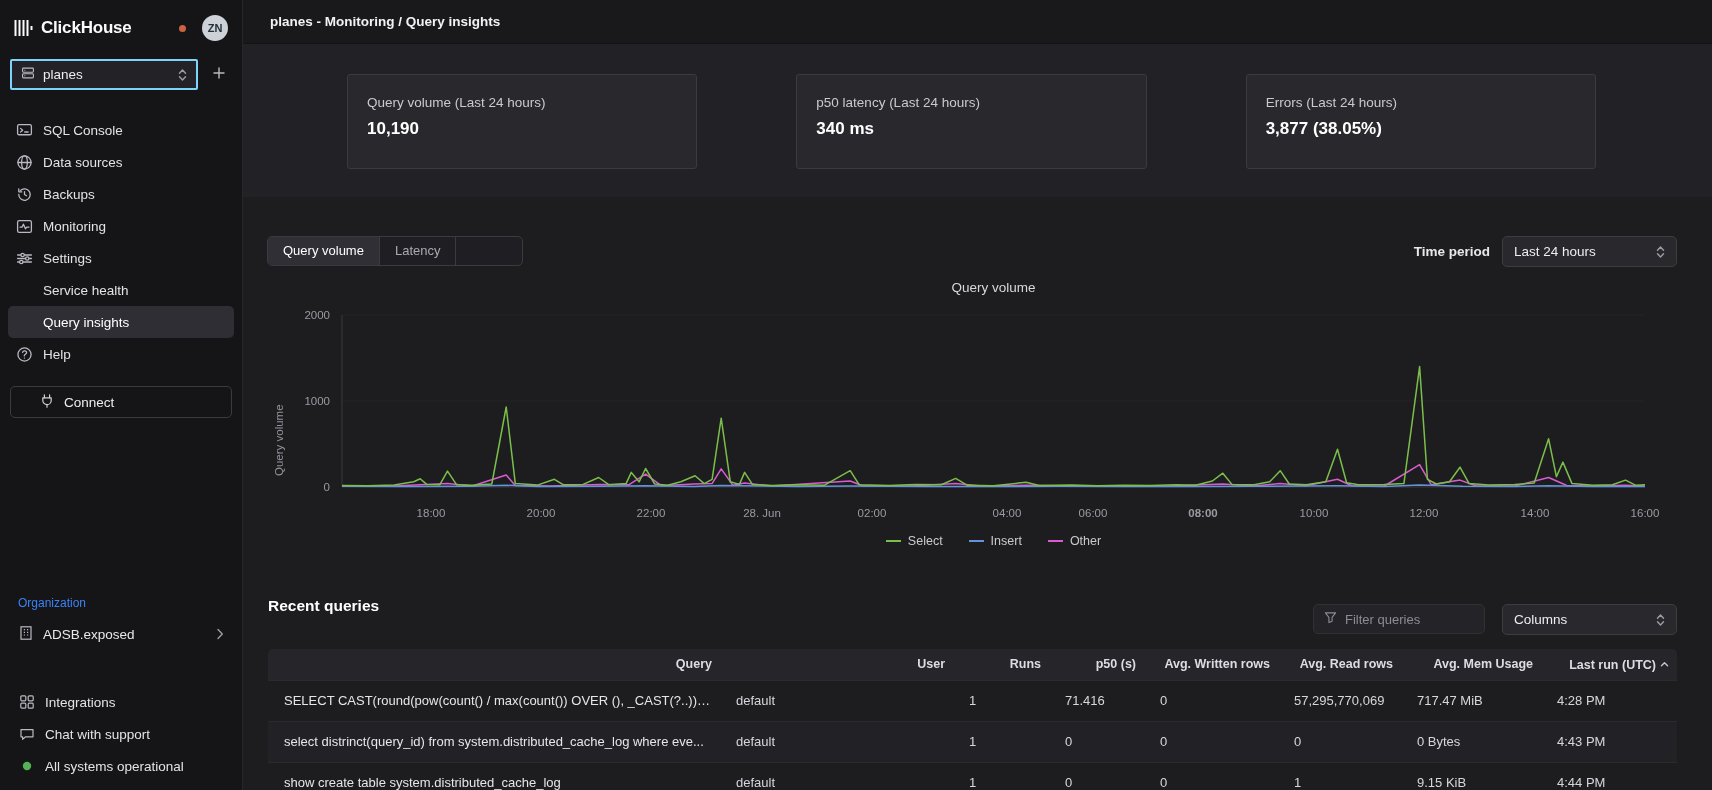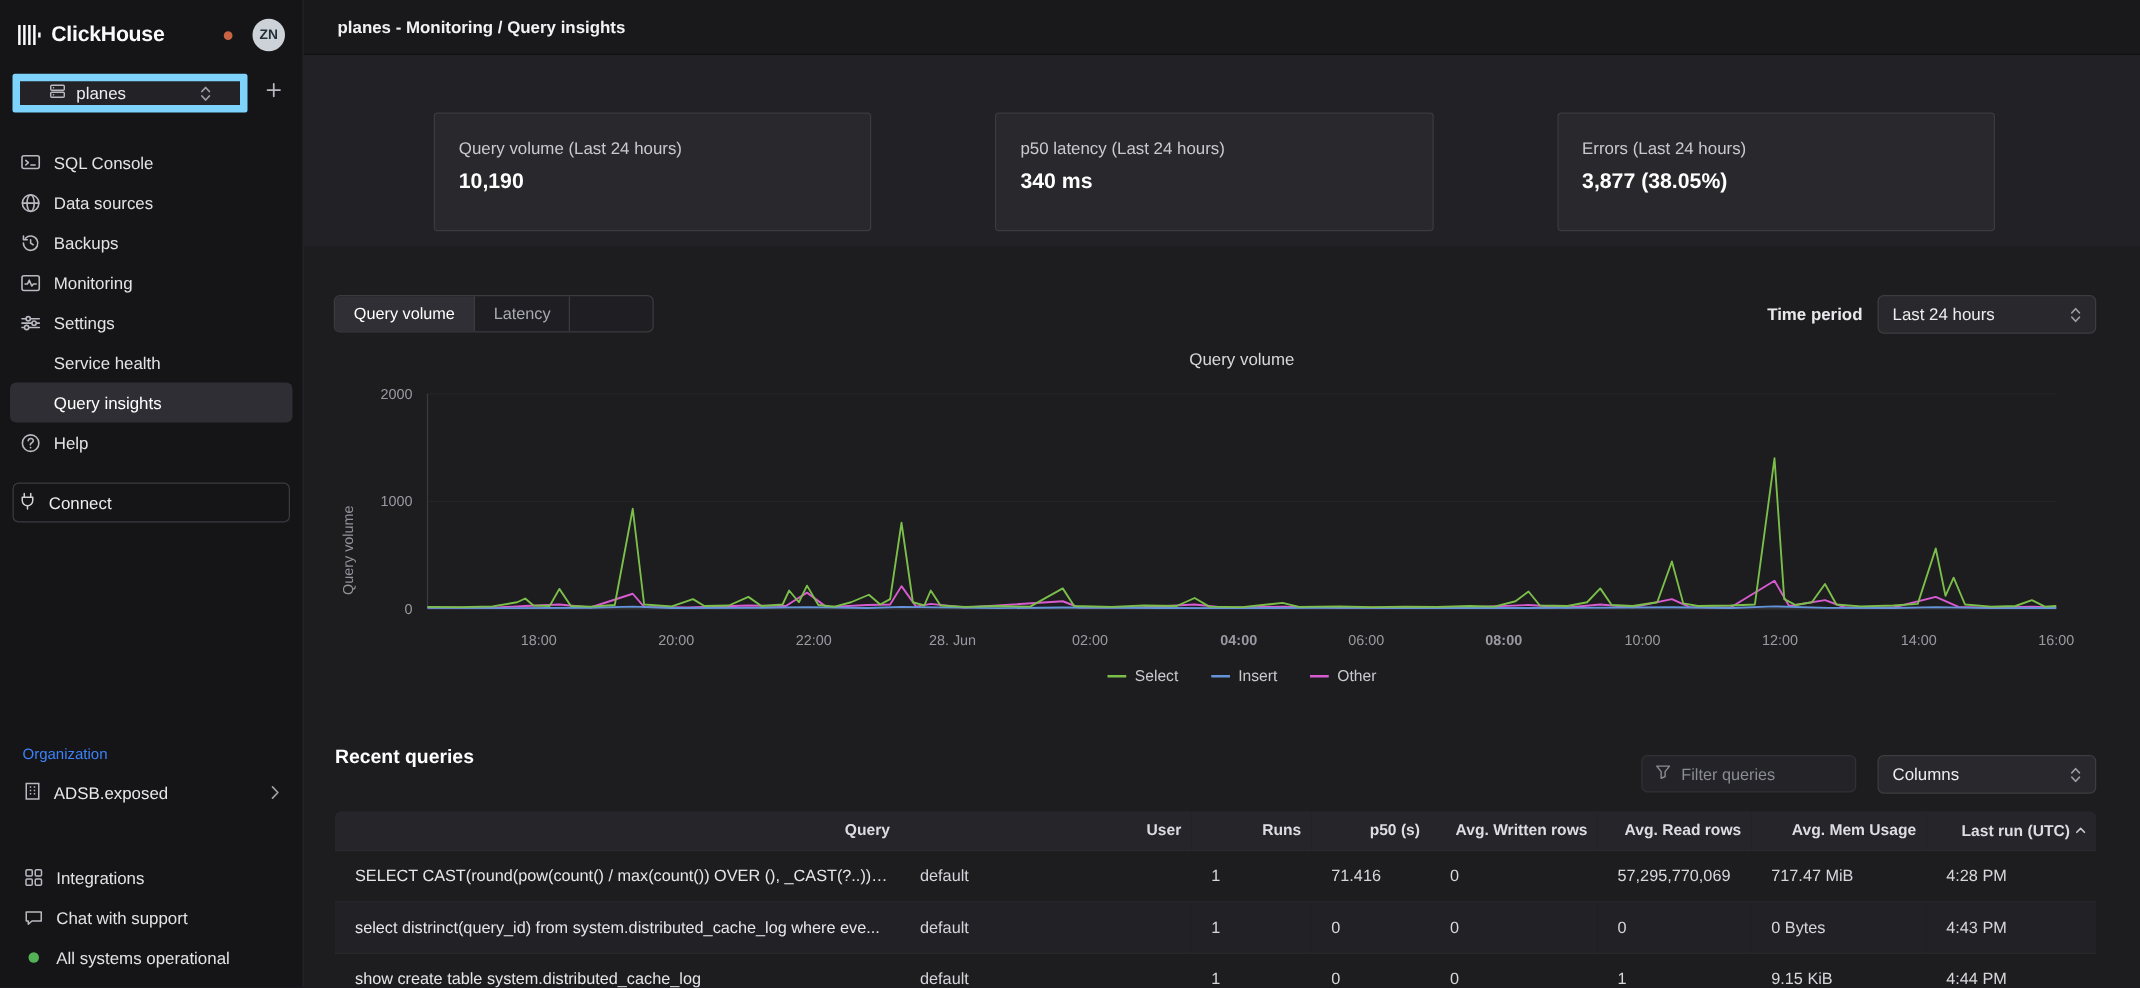--- a/index.html
+++ b/index.html
@@ -9,48 +9,48 @@
 
   
   .sidebar{position:absolute;left:0;top:0;width:243px;height:790px;background:#151518;border-right:1px solid #27272b;}
   .side-header{display:flex;align-items:center;padding:15px 14px 12px 14px;}
   .logo svg{display:block;}
   .brand{font-size:17px;font-weight:700;margin-left:7px;letter-spacing:-.2px;color:#fafafa;}
   .notif-dot{width:7px;height:7px;border-radius:50%;background:#c96342;margin-left:auto;margin-right:16px;}
   .avatar{width:26px;height:26px;border-radius:50%;background:#ccd2d8;color:#232f39;font-size:11px;font-weight:700;
           display:flex;align-items:center;justify-content:center;cursor:pointer;}
   .service-row{display:flex;align-items:center;padding:6px 8px 14px 10px;gap:6px;}
-  .service-select{flex:1;height:31px;background:#232327;border:6px solid #7dd3fc;border-radius:2px;
-          display:flex;align-items:center;padding:0 23px;gap:8px;font-size:13.5px;color:#ededf0;cursor:pointer;}
+  .service-select{flex:1;height:31px;background:#232327;border:2px solid #7dd3fc;border-radius:2px;
+          display:flex;align-items:center;padding:0 9px;gap:8px;font-size:13.5px;color:#ededf0;cursor:pointer;}
   .service-select .updown{margin-left:auto;display:flex;}
   .plus-btn{width:30px;height:30px;display:flex;align-items:center;justify-content:center;cursor:pointer;border-radius:5px;}
   .menu{padding:0 8px;margin-top:10px;}
   .side-item{display:flex;align-items:center;gap:10px;height:32px;padding:0 8px;border-radius:5px;
           font-size:13.5px;color:#e3e3e7;cursor:pointer;white-space:nowrap;}
   .side-item .icon{width:17px;display:flex;justify-content:center;}
   .side-item.child{padding-left:35px;}
   .side-item.active{background:#2e2e34;color:#fff;}
   .connect-btn{margin:16px 10px 0 10px;height:32px;border:1px solid #3a3a40;border-radius:5px;display:flex;
-          align-items:center;gap:9px;padding:0 3px;font-size:13.5px;color:#ededf0;cursor:pointer;}
+          align-items:center;gap:9px;padding:0 28px;font-size:13.5px;color:#ededf0;cursor:pointer;}
   .org-section{position:absolute;left:0;top:596px;width:100%;padding:0 10px;}
   .org-label{font-size:12px;color:#3b82f6;padding:0 8px 9px 8px;}
   .org-row{display:flex;align-items:center;gap:9px;height:30px;padding:0 8px;font-size:13.5px;border-radius:5px;cursor:pointer;}
   .org-row .chev{margin-left:auto;display:flex;}
   .side-footer{position:absolute;left:0;bottom:8px;width:100%;padding:0 10px;}
   .side-footer .side-item{height:32px;}
 
   
   .topbar{position:absolute;left:243px;top:0;width:1469px;height:44px;background:#19191c;
           display:flex;align-items:center;padding-left:27px;font-size:13.5px;font-weight:700;color:#f2f2f4;
           border-bottom:1px solid #121215;}
 
   
   .stats-band{position:absolute;left:243px;top:44px;width:1469px;height:153px;background:#222226;
           display:flex;gap:99px;padding:30px 116px 0 104px;}
-  .stat-card{flex:1;height:95px;background:#29292d;border:1px solid #3a3a3f;border-radius:3px;padding:20px 19px;margin-top:16px;}
+  .stat-card{flex:1;height:95px;background:#29292d;border:1px solid #3a3a3f;border-radius:3px;padding:20px 19px;}
   .stat-label{font-size:13.5px;color:#c9c9cf;}
   .stat-value{font-size:17px;font-weight:700;margin-top:9px;color:#fff;}
 
   
   .tab-group{position:absolute;left:267px;top:236px;display:flex;border:1px solid #3a3a3f;border-radius:5px;
           overflow:hidden;height:30px;background:#1f1f23;}
   .tab{padding:0 15px;line-height:28px;font-size:13px;color:#a9a9b1;border-right:1px solid #3a3a3f;cursor:pointer;}
   .tab:last-child{border-right:none;margin-top:24px;}
   .tab.active{background:#2f2f35;color:#fff;}
   .time-period{position:absolute;right:35px;top:236px;display:flex;align-items:center;gap:12px;}
@@ -304,21 +304,21 @@
       <polyline points="99.0,188.0 151.1,188.1 177.2,186.8 204.5,185.6 229.3,188.0 263.2,177.0 272.3,187.5 307.5,188.0 355.7,186.4 385.7,186.8 402.6,176.1 418.2,187.7 450.8,186.0 469.1,185.6 478.2,170.9 489.9,187.3 501.6,185.1 529.0,188.0 607.2,183.0 620.2,188.0 672.3,187.7 712.7,185.6 737.5,188.1 783.1,187.3 828.7,188.0 880.8,188.1 932.9,187.8 979.8,186.0 1011.1,188.0 1037.2,185.6 1063.2,187.8 1094.5,181.3 1108.8,187.7 1141.4,188.0 1176.6,166.6 1188.3,186.8 1217.0,182.1 1232.6,187.8 1271.7,188.0 1305.6,179.5 1323.8,187.5 1349.9,188.1 1382.5,187.3 1402.0,188.0" fill="none" stroke="#d85cd0" stroke-width="1.5" stroke-linejoin="round"></polyline>
       <polyline points="99.0,188.3 164.2,188.5 229.3,188.2 263.2,187.3 294.4,188.4 359.6,188.3 402.6,187.7 450.8,188.4 478.2,187.5 555.0,188.5 607.2,188.0 685.4,188.4 750.5,188.5 815.7,188.3 880.8,188.5 946.0,188.4 1011.1,188.3 1094.5,187.8 1141.4,188.4 1176.6,187.1 1219.6,188.3 1271.7,188.4 1305.6,187.7 1349.9,188.5 1402.0,188.4" fill="none" stroke="#6493d8" stroke-width="1.5" stroke-linejoin="round"></polyline>
       <polyline points="99.0,187.5 125.1,187.7 151.1,187.1 170.7,183.8 177.2,180.8 183.7,186.4 196.7,186.8 204.5,173.1 213.7,186.8 229.3,187.3 248.8,186.0 263.2,109.0 272.3,185.6 294.4,187.1 311.4,181.3 320.5,186.8 340.1,186.4 355.7,179.5 366.1,186.8 383.1,185.6 388.3,174.4 396.1,183.8 402.6,170.5 411.7,186.0 424.8,187.3 437.8,183.8 452.1,177.8 461.2,185.6 469.1,181.3 478.2,120.2 487.3,183.8 496.4,186.4 501.6,174.4 509.4,186.4 529.0,187.5 555.0,186.8 581.1,187.3 607.2,172.7 616.3,186.8 646.3,187.5 672.3,186.4 698.4,186.8 712.7,180.4 724.4,187.3 750.5,187.7 783.1,184.3 796.1,187.5 828.7,187.1 854.7,187.7 880.8,187.3 906.9,187.5 932.9,186.8 952.5,187.3 969.4,183.0 979.8,175.2 988.9,186.4 1011.1,186.8 1026.7,183.8 1037.2,172.7 1046.3,186.0 1063.2,186.8 1082.8,183.8 1094.5,151.2 1103.6,184.7 1115.3,186.8 1141.4,186.4 1160.9,185.6 1176.6,68.6 1184.4,181.3 1193.5,186.0 1206.5,183.8 1217.0,169.2 1226.1,185.6 1245.6,187.1 1271.7,186.4 1291.2,185.1 1305.6,140.8 1313.4,178.7 1319.9,164.1 1329.0,185.6 1349.9,187.3 1369.4,186.8 1382.5,182.1 1392.9,187.3 1402.0,186.8" fill="none" stroke="#7bbf4a" stroke-width="1.5" stroke-linejoin="round"></polyline>
     </svg>
   <div class="x-ticks">
       <span style="left: 188px;">18:00</span>
       <span style="left: 298px;">20:00</span>
       <span style="left: 408px;">22:00</span>
       <span style="left: 519px;">28. Jun</span>
       <span style="left: 629px;">02:00</span>
-      <span style="left: 748px; font-weight: bold;">04:00</span>
+      <span style="left: 764px;">04:00</span>
       <span style="left: 850px;">06:00</span>
       <span style="left: 960px; font-weight: bold;">08:00</span>
       <span style="left: 1071px;">10:00</span>
       <span style="left: 1181px;">12:00</span>
       <span style="left: 1292px;">14:00</span>
       <span style="left: 1402px;">16:00</span>
     </div>
   <div class="legend">
       <div class="legend-item">
         <span class="legend-swatch" style="background: rgb(123, 191, 74);"></span>

